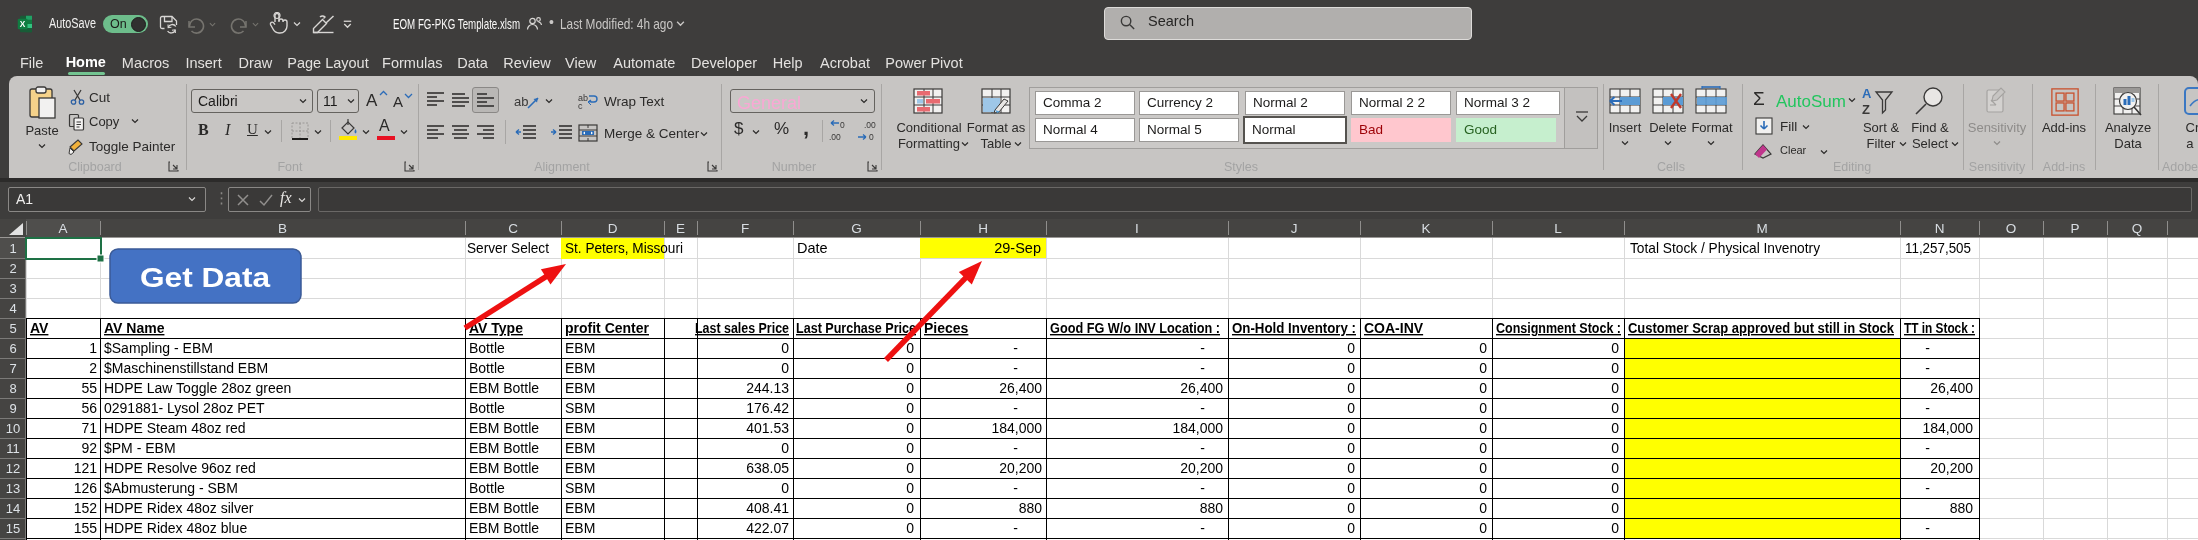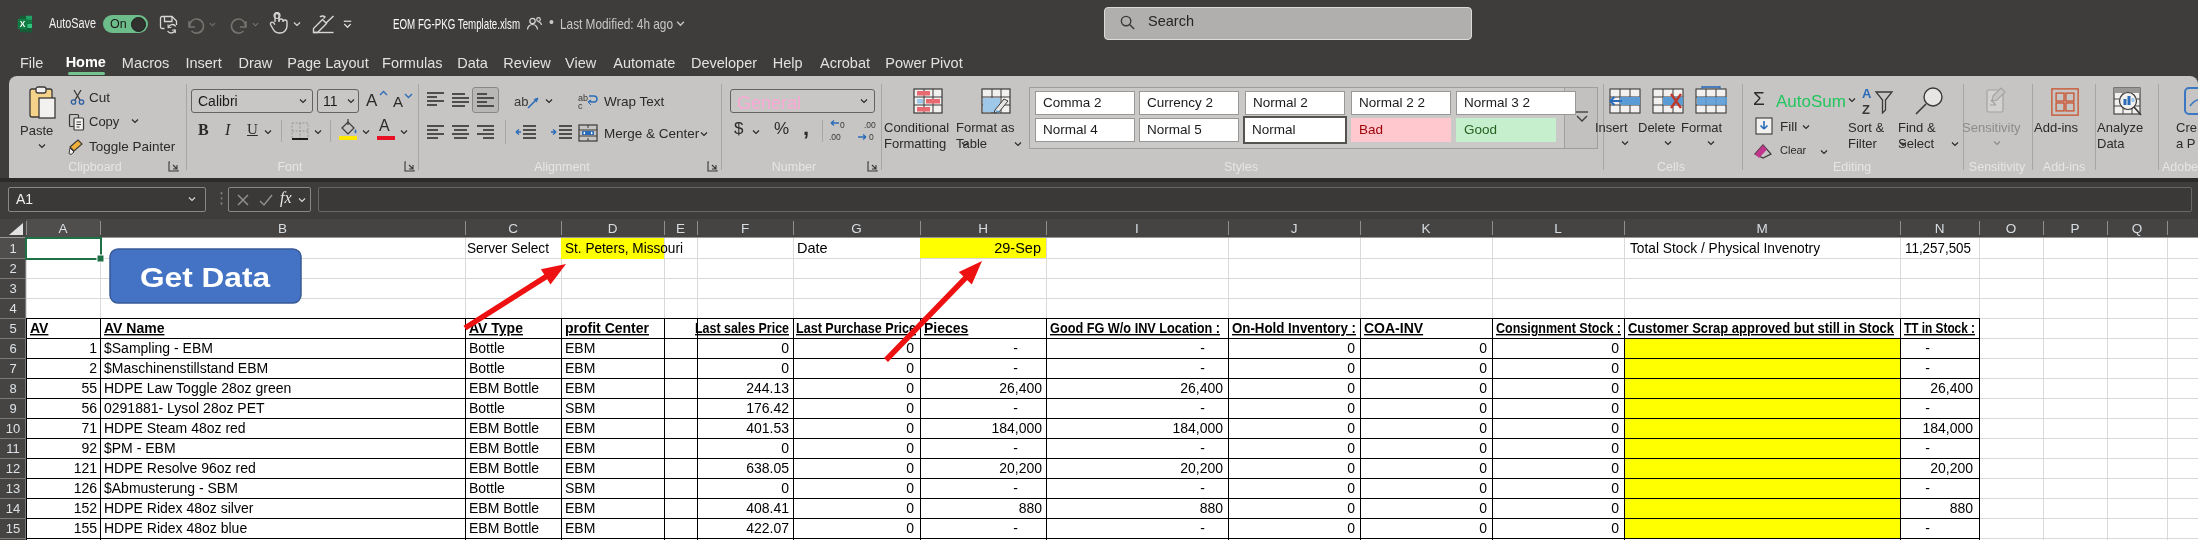--- a/index.html
+++ b/index.html
@@ -1,19 +1,19 @@
 <!DOCTYPE html>
 <html><head><meta charset="utf-8"><style>
 *{margin:0;padding:0;box-sizing:border-box}
 body{width:2198px;height:540px;position:relative;overflow:hidden;background:#3e3d3c;
  font-family:"Liberation Sans",sans-serif;-webkit-font-smoothing:antialiased}
 .abs{position:absolute}
 .tx{position:absolute;white-space:nowrap}
-.grplabel{position:absolute;font-size:12.5px;color:#e5e5e5;text-align:center;white-space:nowrap}
-.btnlabel{position:absolute;font-size:13px;color:#2b2a29;white-space:nowrap;line-height:15.5px}
+.grplabel{position:absolute;font-size:12.5px;color:#a3a3a3;text-align:center;white-space:nowrap}
+.btnlabel{position:absolute;font-size:13px;color:#2b2a29;text-align:center;white-space:nowrap;line-height:15.5px}
 .vdiv{position:absolute;top:84px;height:86px;width:1px;background:#a8a6a4}
 .stybox{position:absolute;height:24px;background:#fff;border:1px solid #9a9896;font-size:13.5px;color:#1c1b1a;line-height:22px;padding-left:7px}
 </style></head><body>
 <div class="abs" style="left:0;top:0;width:2198px;height:48px;background:#3e3d3c"></div>
 <svg class="abs" style="left:17px;top:15px" width="18" height="18" viewBox="0 0 24 24">
 <rect x="4" y="1" width="16" height="22" rx="1.5" fill="#185c37"></rect>
 <rect x="12" y="1" width="8" height="5.5" fill="#21a366"></rect>
     <rect x="12" y="6.5" width="8" height="5.5" fill="#107c41"></rect>
 <rect x="12" y="12" width="8" height="5.5" fill="#33c481"></rect>
     <rect x="12" y="17.5" width="8" height="5.5" fill="#185c37"></rect>
@@ -339,21 +339,21 @@
 <div class="abs" style="left:1029px;top:87px;width:536px;height:62px;border:1px solid #a09e9c;background:#cbc9c7"></div>
 <div class="abs" style="left:1565px;top:87px;width:33px;height:62px;border:1px solid #a09e9c;border-left:none;background:#c3c1bf"></div>
 <svg class="abs" style="left:1574px;top:108px" width="16" height="20" viewBox="0 0 16 20">
     <path d="M2 4 h12" stroke="#3a3938" stroke-width="1.3"></path>
     <path d="M3 8 L8 13 L13 8" fill="none" stroke="#3a3938" stroke-width="1.3"></path>
   </svg>
 <div class="stybox" style="left:1035px;top:91px;width:100px">Comma 2</div>
 <div class="stybox" style="left:1139px;top:91px;width:100px">Currency 2</div>
 <div class="stybox" style="left:1245px;top:91px;width:100px">Normal 2</div>
 <div class="stybox" style="left:1351px;top:91px;width:100px">Normal 2 2</div>
-<div class="stybox" style="left:1456px;top:91px;width:120px">Normal 3 2</div>
+<div class="stybox" style="left:1456px;top:91px;width:104px">Normal 3 2</div>
 <div class="stybox" style="left:1035px;top:118px;width:100px;background:#fff;color:#1c1b1a;border-color:#9a9896">Normal 4</div>
 <div class="stybox" style="left:1139px;top:118px;width:100px;background:#fff;color:#1c1b1a;border-color:#9a9896">Normal 5</div>
 <div class="stybox" style="left:1243px;top:116px;width:104px;height:28px;background:#fff;color:#1c1b1a;border:2px solid #55534f;line-height:24px">Normal</div>
 <div class="stybox" style="left:1351px;top:118px;width:100px;background:#ffc7ce;color:#9c0006;border-color:#ffc7ce">Bad</div>
 <div class="stybox" style="left:1456px;top:118px;width:100px;background:#c6efce;color:#276221;border-color:#c6efce">Good</div>
 <div class="grplabel" style="left:1191px;top:160px;width:100px">Styles</div>
 <svg class="abs" style="left:1608px;top:86px" width="34" height="30" viewBox="0 0 34 30">
 <rect x="2" y="3" width="30" height="24" fill="#f2f1f0" stroke="#3a3938" stroke-width="1.1"></rect>
 <path d="M2 11 h30 M2 19 h30 M12 3 v24 M22 3 v24" stroke="#3a3938" stroke-width="1"></path>
     <rect x="12" y="11" width="20" height="8" fill="#5b9bd5"></rect>

